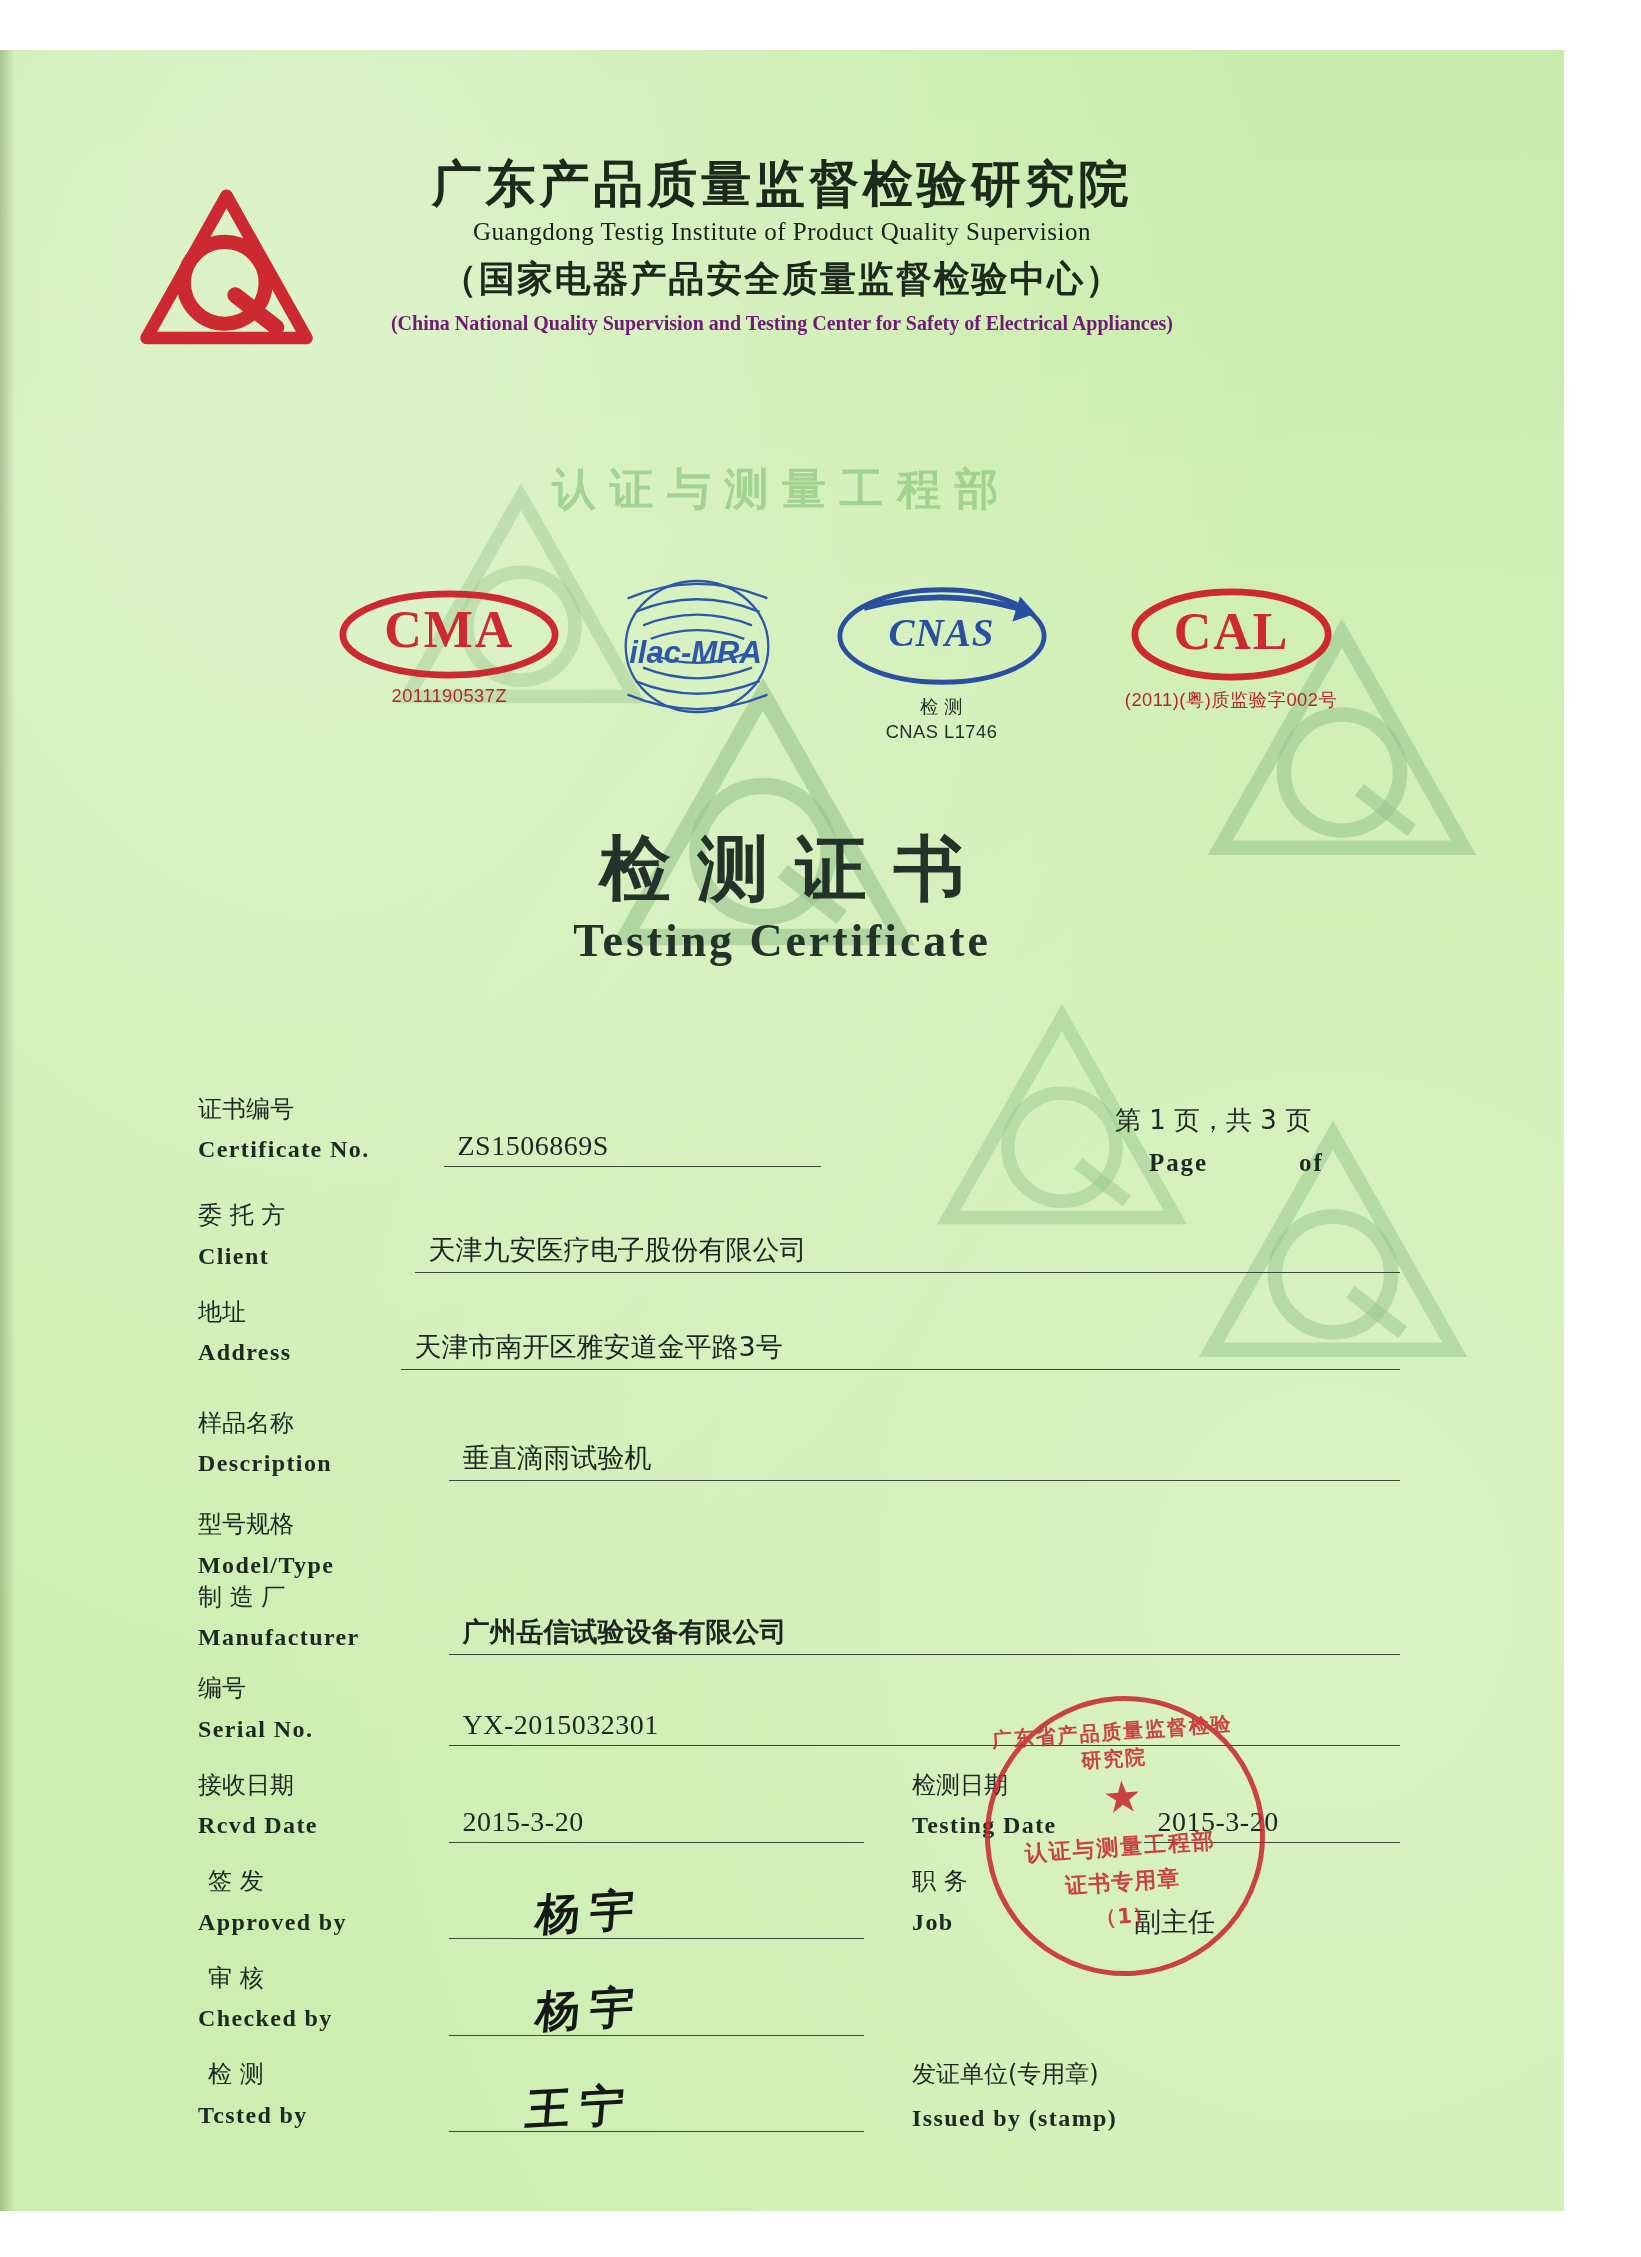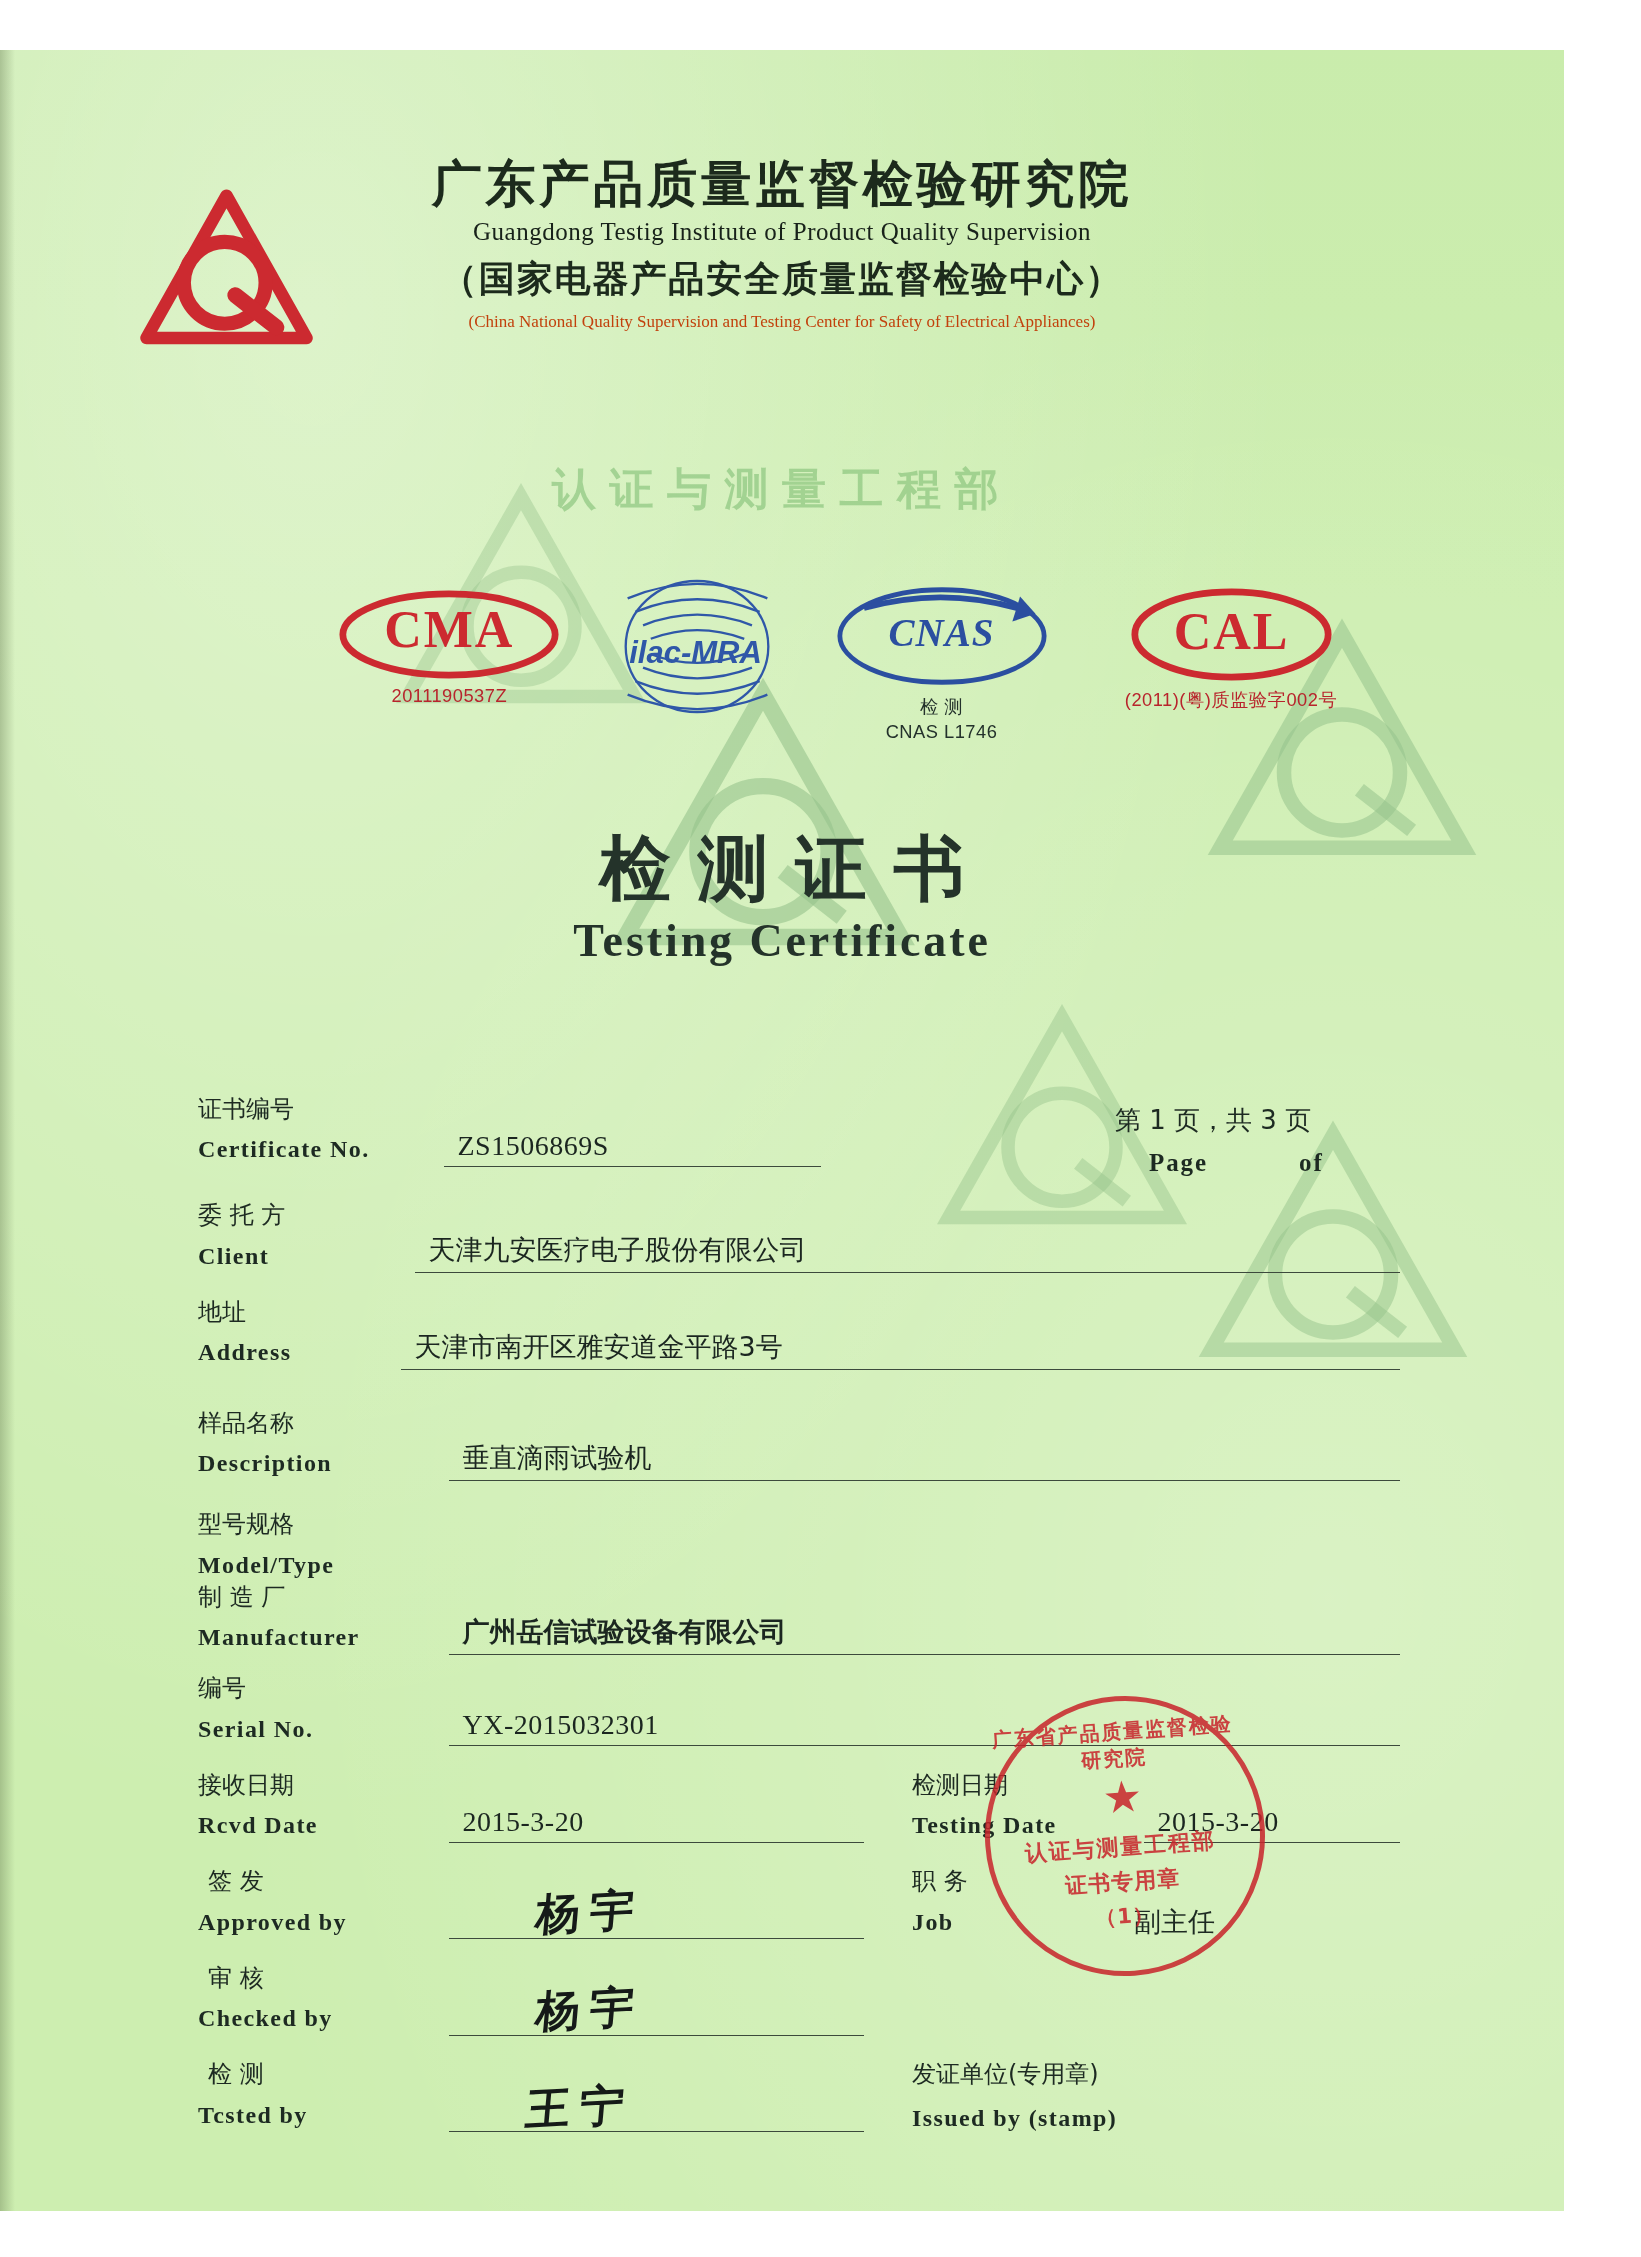--- a/index.html
+++ b/index.html
@@ -89,23 +89,23 @@
   .org-cn2 {
     font-family: Liberation Serif, serif;
     font-weight: bold;
     font-size: 36px;
     letter-spacing: 1.9px;
     color: #1c2a1c;
     margin-top: 9.7px;
   }
   .org-en2 {
     font-family: "Liberation Serif", serif;
-    font-weight: normal;
-    font-size: 17px;
-    color: #c2410c;
+    font-weight: bold;
+    font-size: 20px;
+    color: #701a75;
     margin-top: 7.7px;
   }
 
   
   .logo {
     position: absolute;
     left: 135px;
     top: 135px;
     width: 183px;
     height: 169px;

